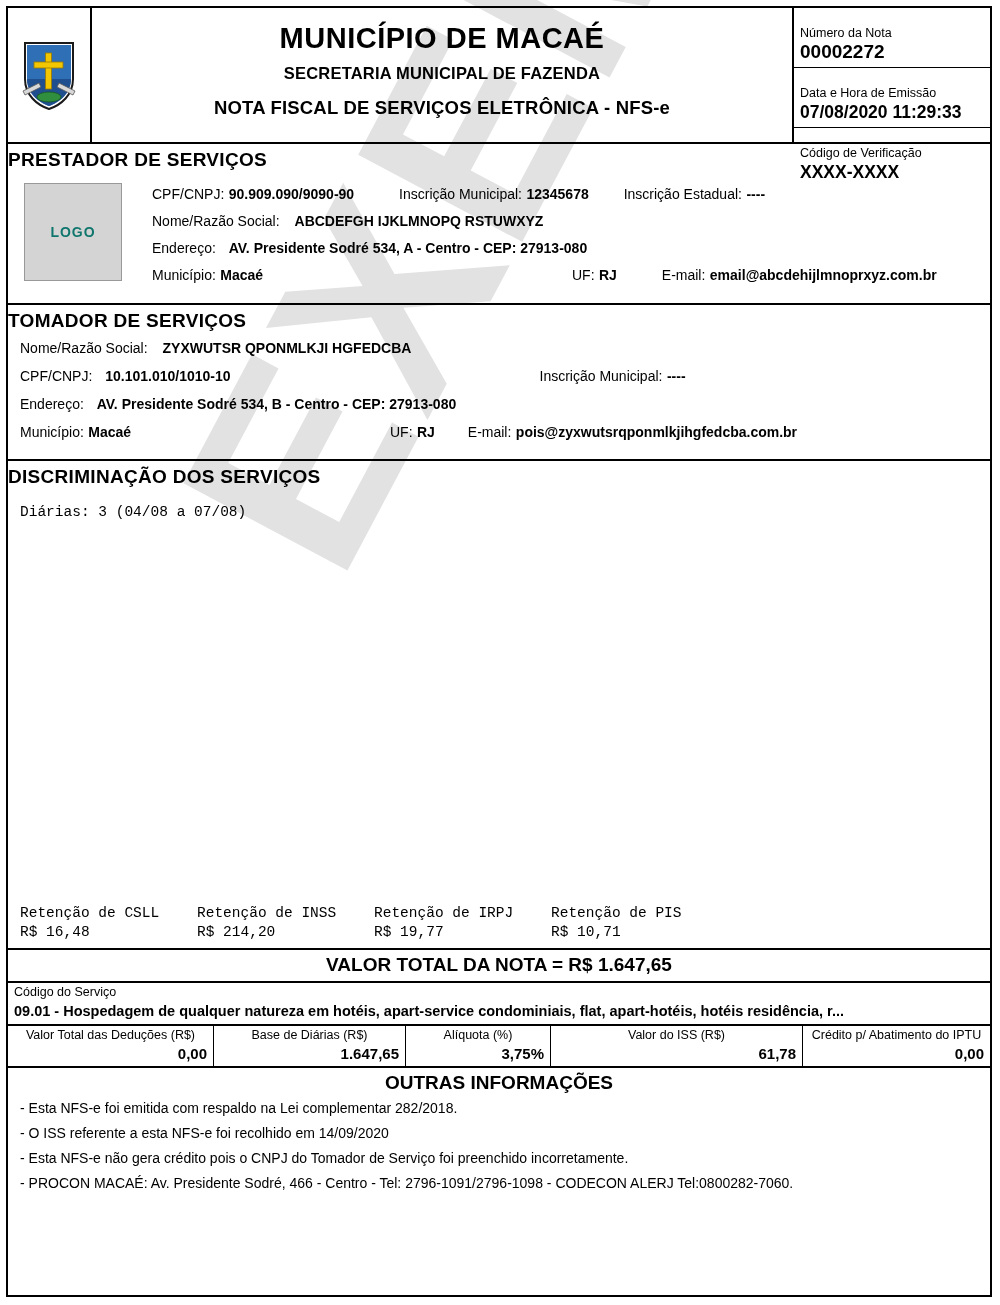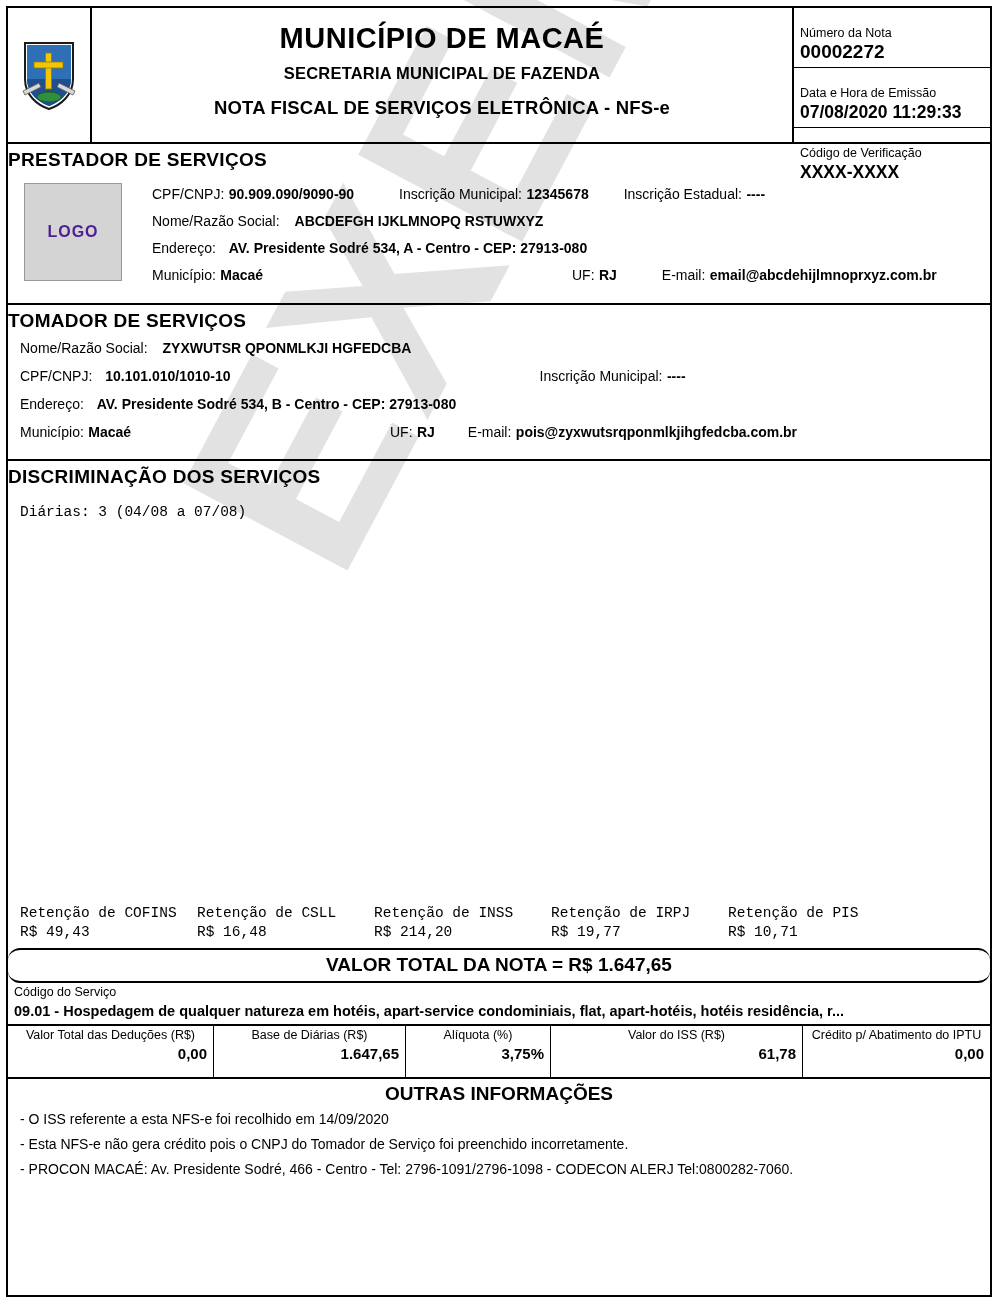--- a/index.html
+++ b/index.html
@@ -146,23 +146,23 @@
   .logo-box {
     width: 96px;
     height: 96px;
     margin-left: 16px;
     margin-top: 4px;
     border: 1px solid #999;
     background: #d4d4d4;
     display: flex;
     align-items: center;
     justify-content: center;
-    font-size: 16px;
-    font-weight: bold;
-    color: #4c1d95;
+    font-size: 14px;
+    font-weight: bold;
+    color: #0f766e;
     letter-spacing: 1px;
     flex: 0 0 auto;
   }
   .prestador-lines {
     flex: 1;
     padding-left: 30px;
     padding-right: 14px;
     padding-top: 6px;
   }
   .line {
@@ -192,35 +192,34 @@
   .ret-item { width: 177px; }
   .ret-item .ret-l { line-height: 19px; }
   .ret-item .ret-v { line-height: 19px; }
   .total-band {
     border-top: 2px solid #000;
     border-bottom: 2px solid #000;
     text-align: center;
     font-size: 19px;
     font-weight: bold;
     padding: 4px 0 5px 0;
-    border-radius: 12px;
   }
   .codserv {
     border-bottom: 2px solid #000;
     padding: 2px 8px 5px 6px;
   }
   .codserv .cs-l { font-size: 12.5px; }
   .codserv .cs-v { font-size: 14.5px; font-weight: bold; margin-top: 4px; white-space: nowrap; overflow: hidden;}
   .valores {
     display: flex;
     border-bottom: 2px solid #000;
   }
   .vcell {
     box-sizing: border-box;
-    padding: 2px 6px 15px 6px;
+    padding: 2px 6px 4px 6px;
     border-right: 1px solid #000;
   }
   .vcell:last-child { border-right: none; }
   .vcell .v-l { font-size: 12.5px; text-align: center; }
   .vcell .v-v { font-size: 15px; font-weight: bold; text-align: right; margin-top: 3px; }
   .c1 { width: 206px; }
   .c2 { width: 192px; }
   .c3 { width: 145px; }
   .c4 { width: 252px; }
   .c5 { flex: 1; }
@@ -354,24 +353,20 @@
       </div>
     </div>
 
     <div>
       <div class="section-title">DISCRIMINAÇÃO DOS SERVIÇOS</div>
       <div class="discr-area">
         <div>Diárias: 3 (04/08 a 07/08)</div>
       </div>
       <div class="retencoes">
         <div class="ret-item">
-          <div class="ret-l">Retenção de COFINS</div>
-          <div class="ret-v">R$ 49,43</div>
-        </div>
-        <div class="ret-item">
           <div class="ret-l">Retenção de CSLL</div>
           <div class="ret-v">R$ 16,48</div>
         </div>
         <div class="ret-item">
           <div class="ret-l">Retenção de INSS</div>
           <div class="ret-v">R$ 214,20</div>
         </div>
         <div class="ret-item">
           <div class="ret-l">Retenção de IRPJ</div>
           <div class="ret-v">R$ 19,77</div>
@@ -409,20 +404,21 @@
       </div>
       <div class="vcell c5">
         <div class="v-l">Crédito p/ Abatimento do IPTU</div>
         <div class="v-v">0,00</div>
       </div>
     </div>
 
     <div>
       <div class="outras-title">OUTRAS INFORMAÇÕES</div>
       <div class="outras-body">
+        <div>- Esta NFS-e foi emitida com respaldo na Lei complementar 282/2018.</div>
         <div>- O ISS referente a esta NFS-e foi recolhido em 14/09/2020</div>
         <div>- Esta NFS-e não gera crédito pois o CNPJ do Tomador de Serviço foi preenchido incorretamente.</div>
         <div>- PROCON MACAÉ: Av. Presidente Sodré, 466 - Centro - Tel: 2796-1091/2796-1098 - CODECON ALERJ Tel:0800282-7060.</div>
       </div>
     </div>
 
   </div>
 </div>
 
 </body></html>

